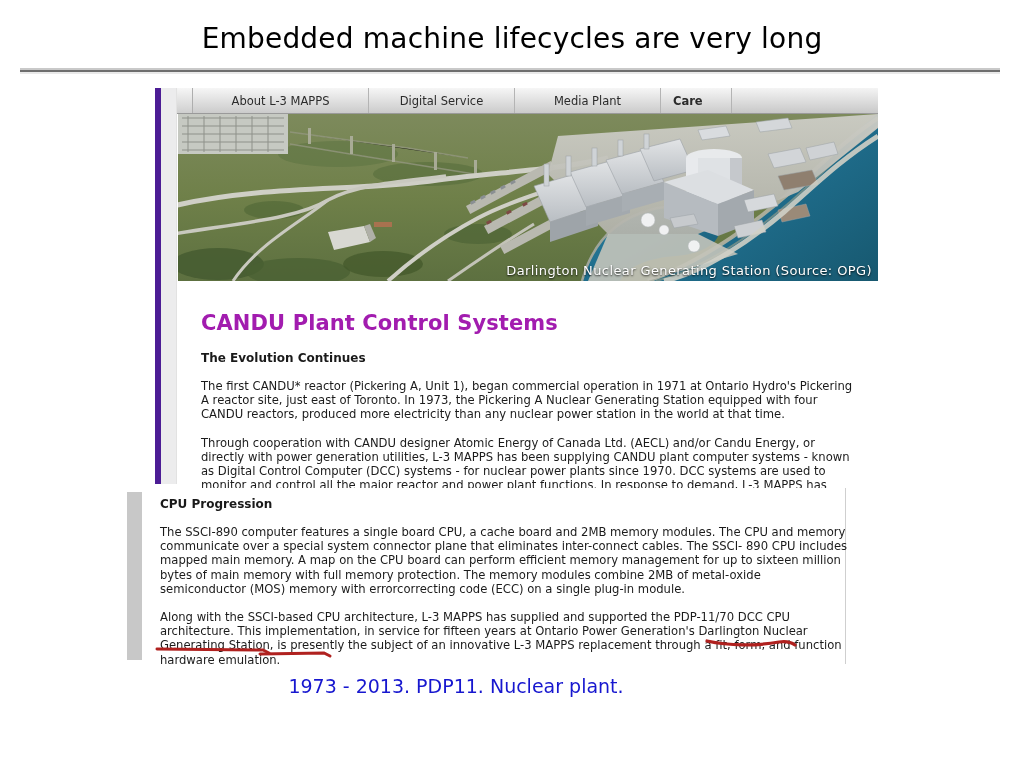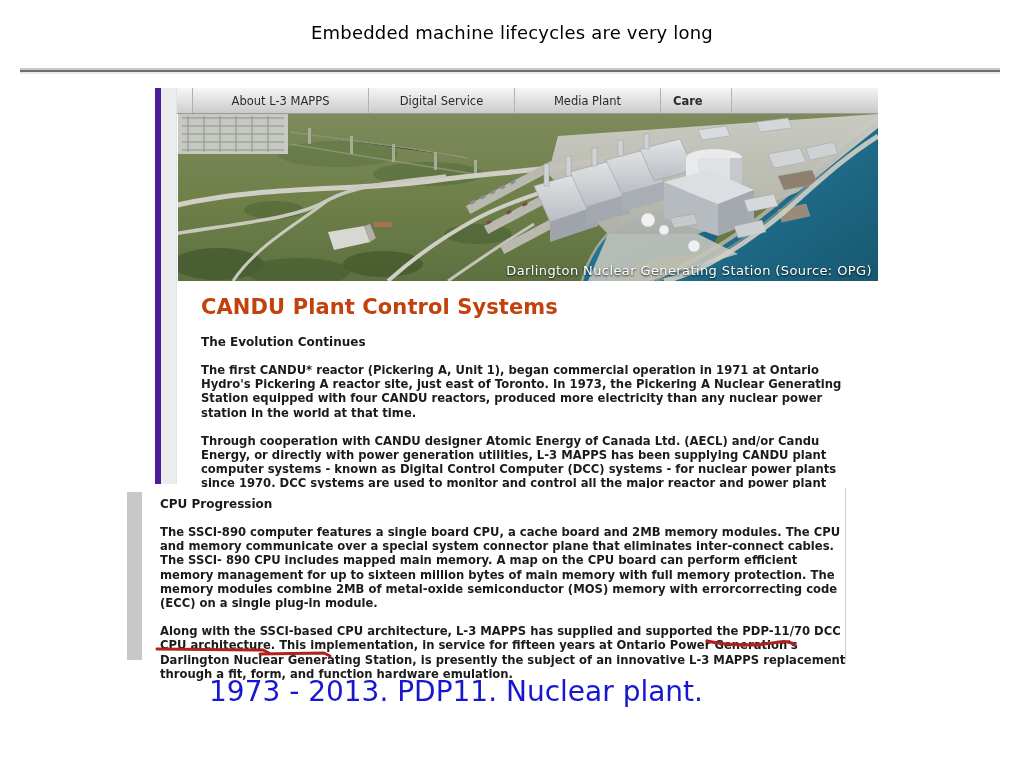--- a/index.html
+++ b/index.html
@@ -15,21 +15,21 @@
     background: #ffffff;
   }
 
   
   .slide-title {
     position: absolute;
     left: 0; top: 22px;
     width: 1024px;
     text-align: center;
     font-family: "DejaVu Sans", sans-serif;
-    font-size: 18px;
+    font-size: 28px;
     font-weight: 400;
     color: #000000;
     letter-spacing: 0.2px;
     white-space: nowrap;
   }
   .divider {
     position: absolute;
     left: 20px; top: 68px;
     width: 980px; height: 6px;
     background: #6e6e6e;
@@ -115,42 +115,41 @@
   
   .article {
     position: absolute;
     left: 17px; top: 193px;
     width: 700px;
     padding: 14px 24px 0 23px;
     box-sizing: border-box;
     background: #ffffff;
   }
   .article h1 {
-    margin: 0 0 16px 0;
+    margin: 16px 0 16px 0;
     font-family: "DejaVu Sans", sans-serif;
     font-size: 21px;
     font-weight: bold;
-    color: #c2410c;
+    color: #a21caf;
     letter-spacing: 0.1px;
   }
   .article h2 {
     margin: 0 0 14px 0;
     font-family: "DejaVu Sans", sans-serif;
     font-size: 12px;
     font-weight: bold;
     color: #1a1a1a;
   }
   .article p {
     margin: 0 0 14px 0;
     font-family: "DejaVu Sans", sans-serif;
     font-size: 11.6px;
     line-height: 14.2px;
     color: #1b1b1b;
     text-align: left;
-    font-weight: bold;
   }
 
   
   .capture-bottom {
     position: absolute;
     left: 127px; top: 488px;
     width: 638px; height: 176px;
     background: #ffffff;
     box-sizing: border-box;
   }
@@ -181,21 +180,21 @@
   
   .pen { position: absolute; z-index: 40; pointer-events: none; }
 
   
   .caption-bottom {
     position: absolute;
     left: 0; top: 675px;
     width: 912px;
     text-align: center;
     font-family: "DejaVu Sans", sans-serif;
-    font-size: 28px;
+    font-size: 19px;
     color: #1717cf;
     white-space: nowrap;
   }
 </style>
 </head>
 <body>
 
 <div id="stage">
 
   <div class="slide-title">Embedded machine lifecycles are very long</div>

